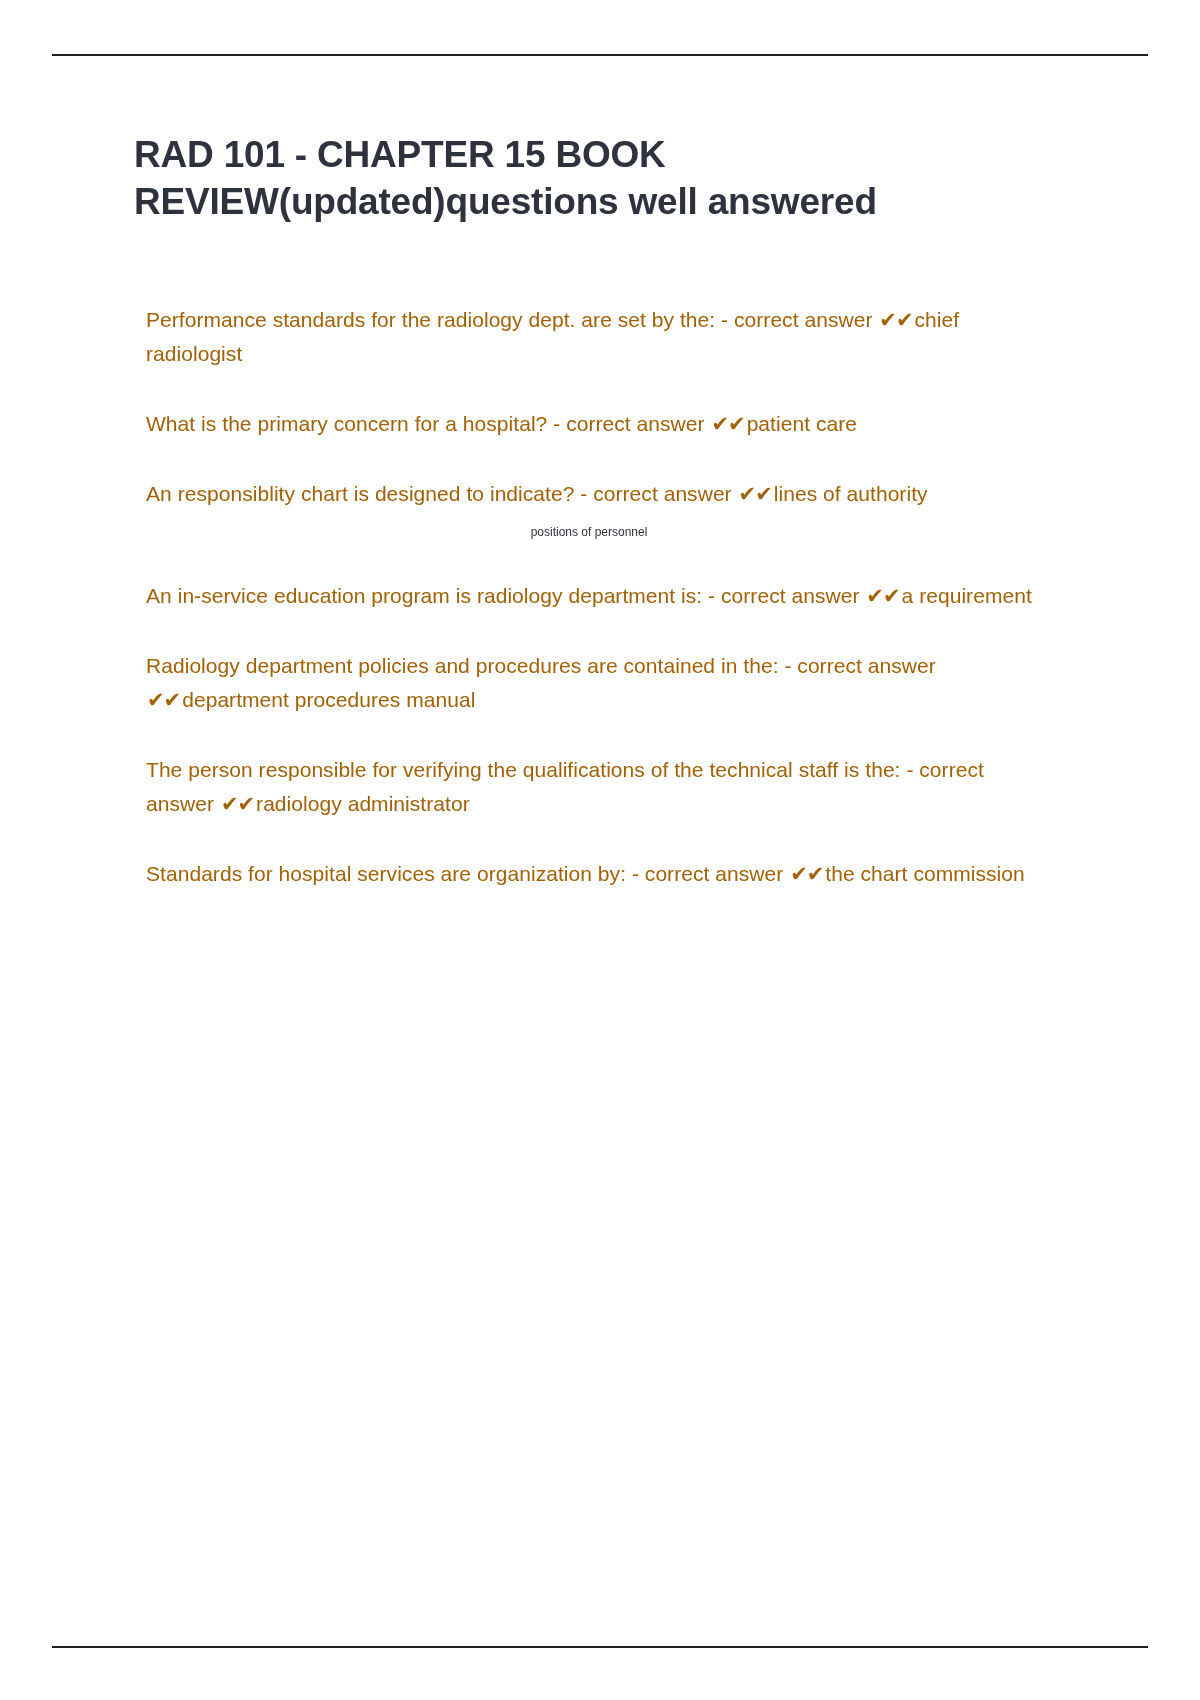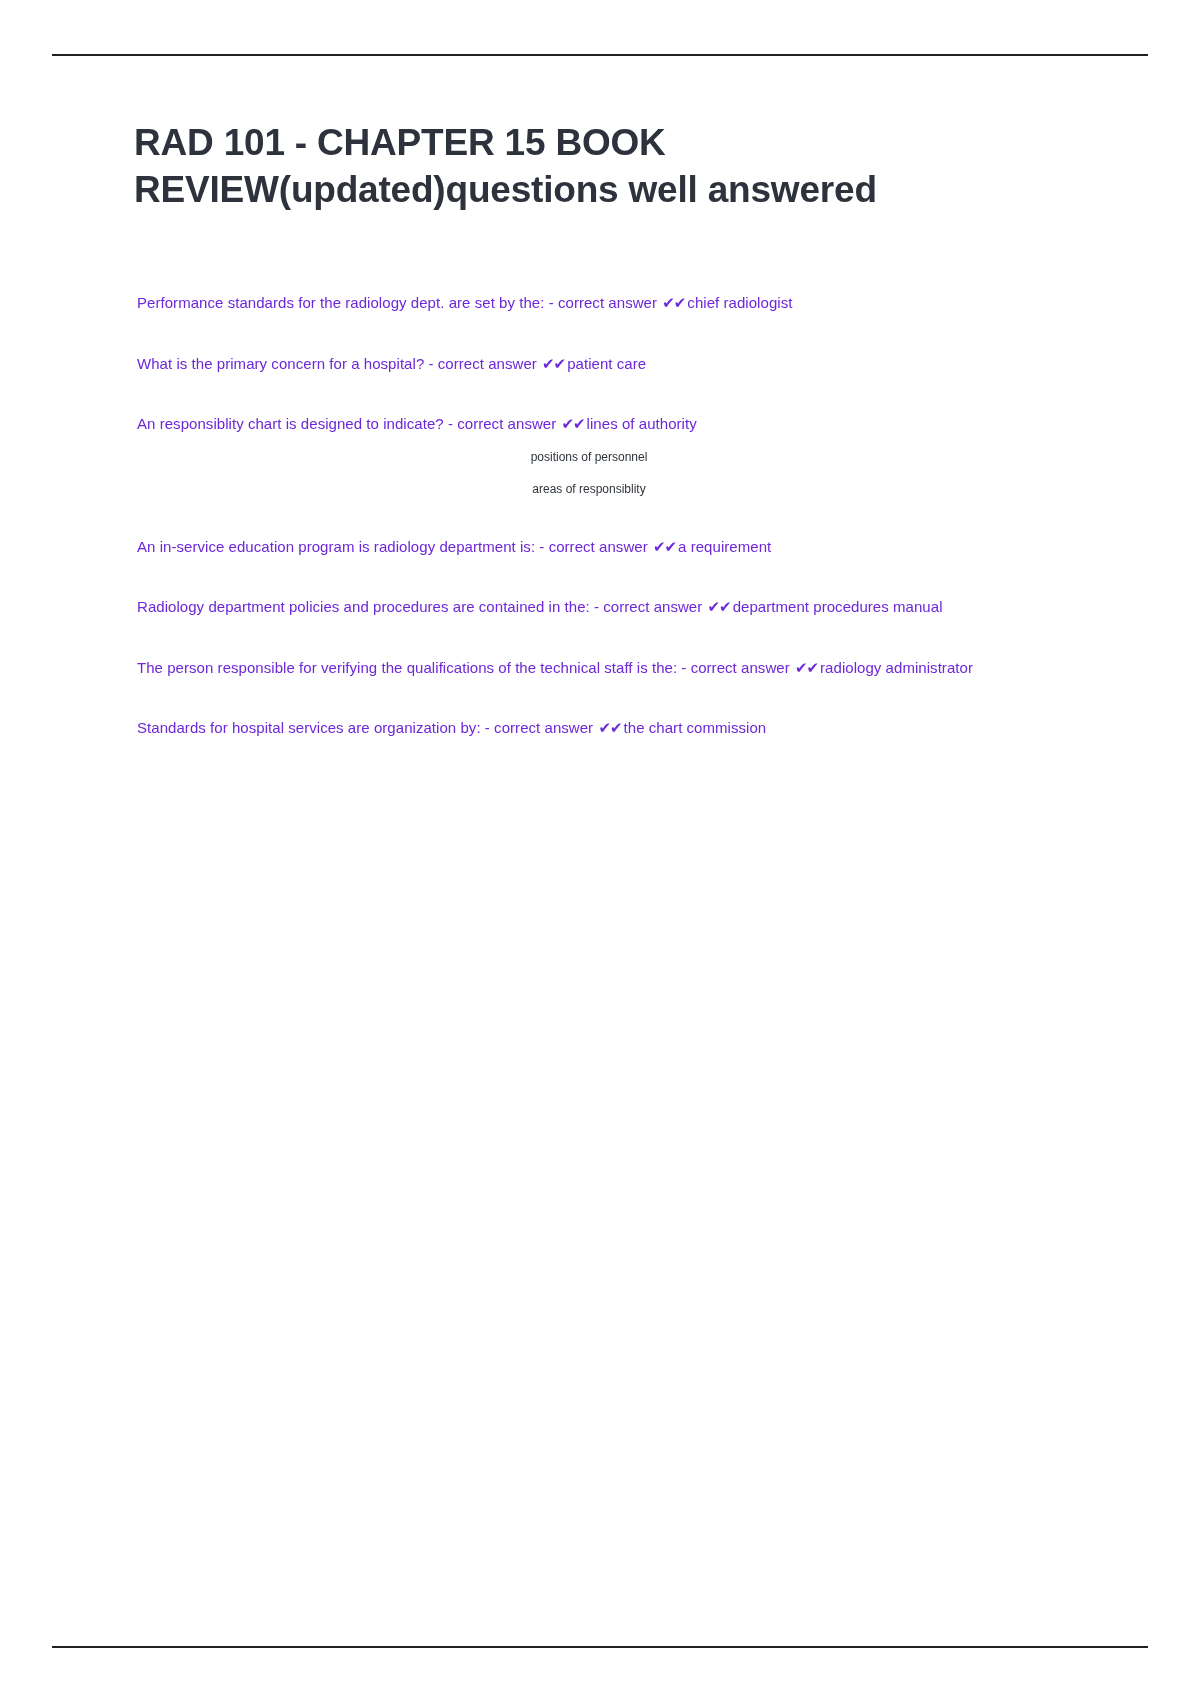--- a/index.html
+++ b/index.html
@@ -28,21 +28,21 @@
     width: 1096px;
     height: 0;
     border-top: 2px solid #222222;
   }
   .rule-top { top: 54px; }
   .rule-bottom { top: 1646px; }
 
   .content {
     position: absolute;
     left: 134px;
-    top: 120px;
+    top: 132px;
     width: 910px;
   }
 
   .doc-title {
     font-size: 37px;
     line-height: 1.26;
     font-weight: bold;
     color: #2d323c;
     letter-spacing: -0.2px;
     margin: 0 0 78px 0;
@@ -51,24 +51,24 @@
 
   .qa-list {
     display: block;
   }
 
   .qa-block {
     margin-bottom: 36px;
   }
 
   .qa-line {
-    font-size: 15px;
+    font-size: 21px;
     line-height: 1.62;
-    color: #6d28d9;
-    margin: 3px;
+    color: #a16207;
+    margin: 12px;
     letter-spacing: 0.05px;
   }
 
   .qa-extra {
     font-size: 12px;
     line-height: 1.62;
     color: #2f343c;
     margin: 12px 0 0 0;
     text-align: center;
   }
@@ -90,21 +90,20 @@
     <div class="qa-list">
         <div class="qa-block">
           <p class="qa-line"><span>Performance standards for the radiology dept. are set by the:</span><span> - correct answer </span><span class="check">✔✔</span><span>chief radiologist</span></p>
         </div>
         <div class="qa-block">
           <p class="qa-line"><span>What is the primary concern for a hospital?</span><span> - correct answer </span><span class="check">✔✔</span><span>patient care</span></p>
         </div>
         <div class="qa-block">
           <p class="qa-line"><span>An responsiblity chart is designed to indicate?</span><span> - correct answer </span><span class="check">✔✔</span><span>lines of authority</span></p>
           <p class="qa-extra">positions of personnel</p>
-          <p class="qa-extra">areas of responsiblity</p>
         </div>
         <div class="qa-block">
           <p class="qa-line"><span>An in-service education program is radiology department is:</span><span> - correct answer </span><span class="check">✔✔</span><span>a requirement</span></p>
         </div>
         <div class="qa-block">
           <p class="qa-line"><span>Radiology department policies and procedures are contained in the:</span><span> - correct answer </span><span class="check">✔✔</span><span>department procedures manual</span></p>
         </div>
         <div class="qa-block">
           <p class="qa-line"><span>The person responsible for verifying the qualifications of the technical staff is the:</span><span> - correct answer </span><span class="check">✔✔</span><span>radiology administrator</span></p>
         </div>

